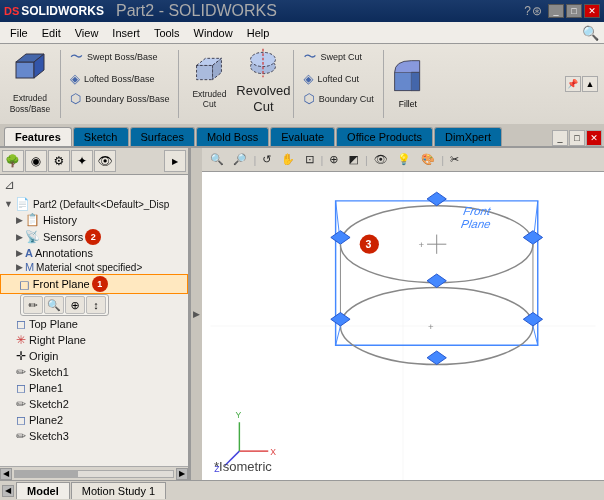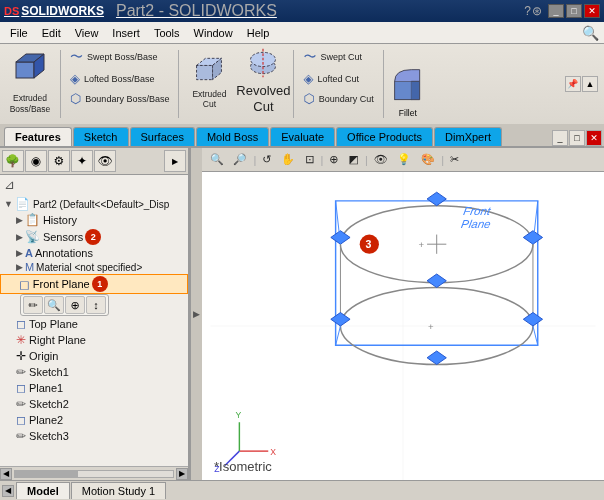--- a/index.html
+++ b/index.html
@@ -8,21 +8,21 @@
     
     .titlebar {
       background: linear-gradient(to bottom, #1a3a6b, #0d2b5a);
       color: white;
       height: 22px;
       display: flex;
       align-items: center;
       justify-content: space-between;
       padding: 0 4px;
     }
-    .titlebar-left { display: flex; align-items: center; gap: 4px; text-decoration: underline; }
+    .titlebar-left { display: flex; align-items: center; gap: 4px; }
     .titlebar-controls { display: flex; gap: 2px; }
     .titlebar-btn { width: 16px; height: 14px; background: #8a8a8a; border: 1px solid #555; color: white; font-size: 9px; display: flex; align-items: center; justify-content: center; cursor: pointer; }
 
     
     .menubar {
       background: #f0ede8;
       height: 22px;
       display: flex;
       align-items: center;
       padding: 0 4px;
@@ -91,21 +91,21 @@
       height: 22px;
       background: #c8c4bc;
       padding-left: 4px;
     }
     .ribbon-tab {
       padding: 3px 10px;
       font-size: 11px;
       cursor: pointer;
       border: 1px solid #999;
       border-bottom: none;
-      background: #0ea5e9;
+      background: #0369a1;
       margin-right: 1px;
       border-radius: 3px 3px 0 0;
     }
     .ribbon-tab.active { background: #f0ede8; font-weight: bold; }
 
     
     .main-area {
       display: flex;
       height: calc(500px - 22px - 22px - 80px - 22px - 20px);
     }
@@ -264,21 +264,21 @@
       left: 12px;
       font-size: 13px;
       color: #444;
     }
 
     
     .fillet-section {
       display: flex;
       flex-direction: column;
       align-items: center;
-      justify-content: flex-end;
+      justify-content: center;
       padding: 4px;
       font-size: 9px;
     }
   </style>
 </head>
 <body>
 
 <div style="width:604px; height:500px; display:flex; flex-direction:column; overflow:hidden; position:relative;">
 
   <div class="titlebar">

